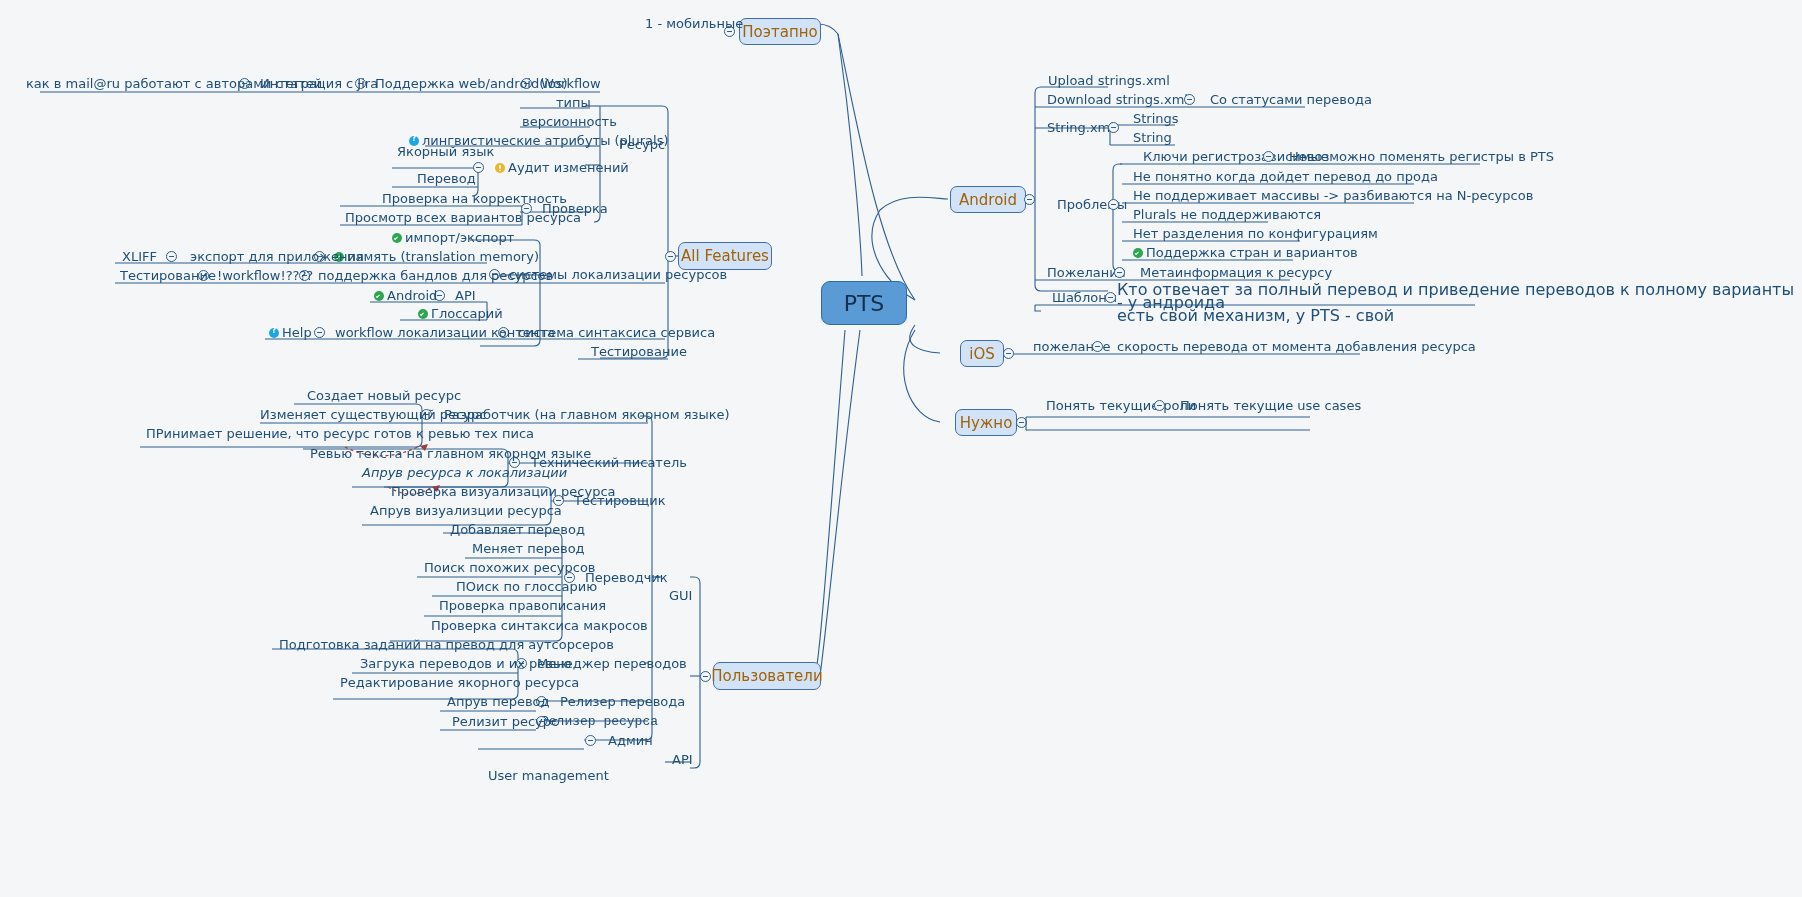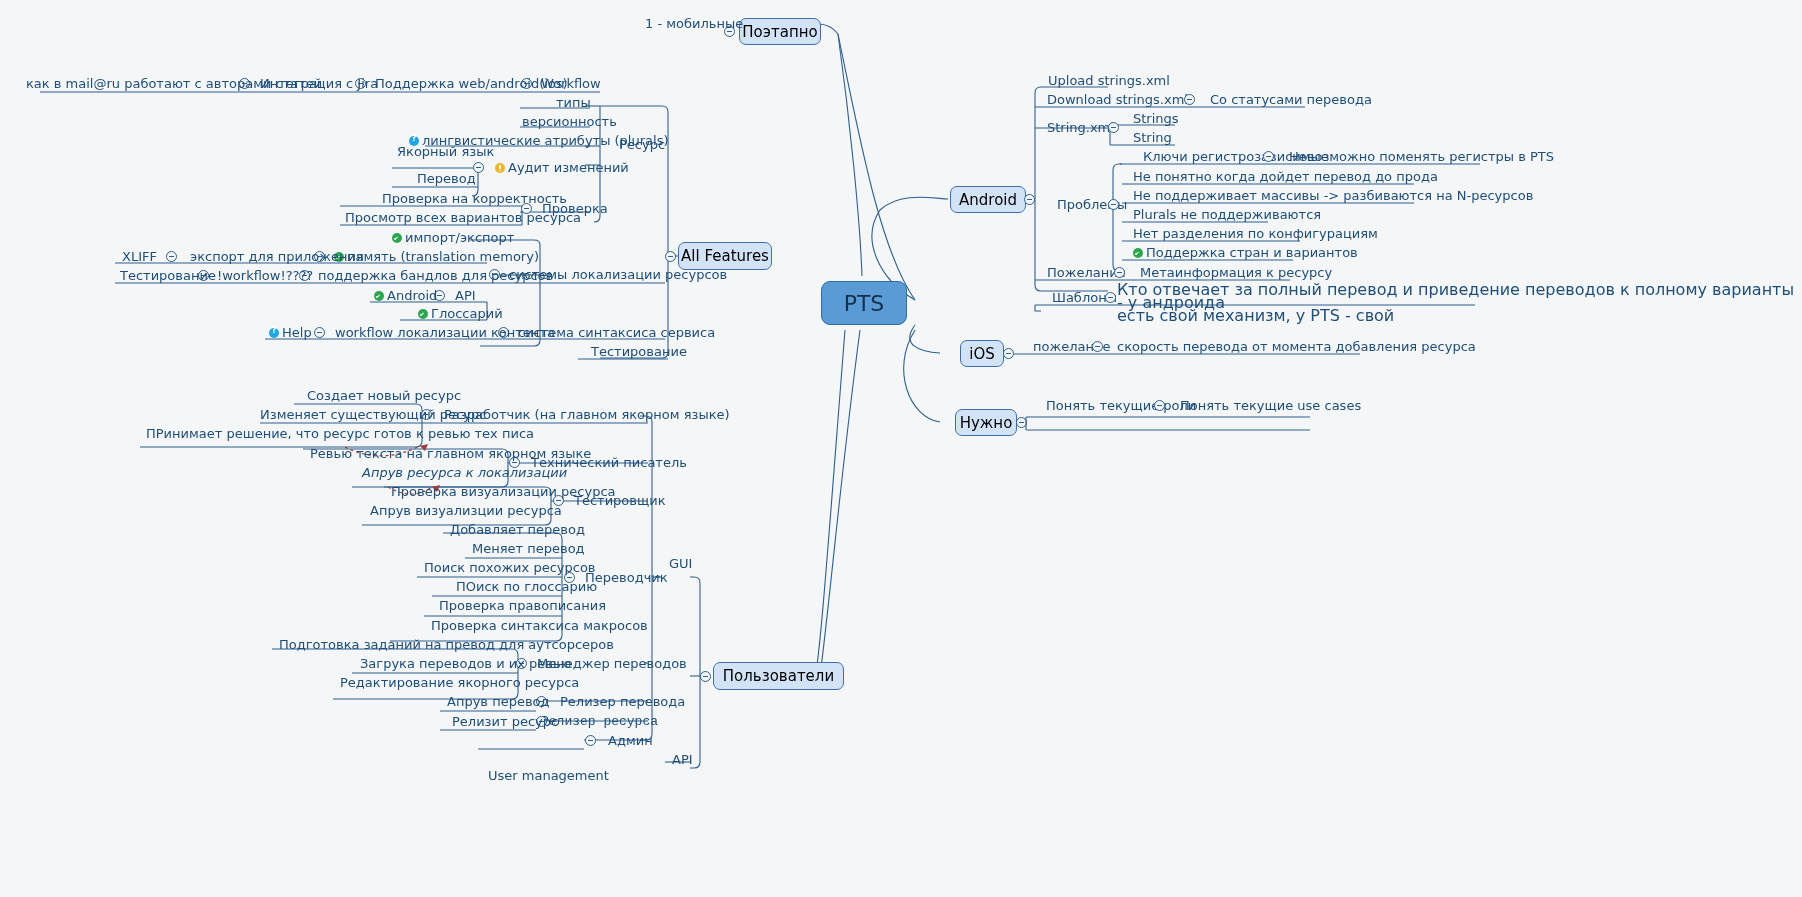--- a/index.html
+++ b/index.html
@@ -22,21 +22,21 @@
     color:#1f4e79;
     padding:0 4px 2px 4px;
   }
 
   
   .boxnode{
     position:absolute;
     border:1.4px solid #3f6fa8;
     border-radius:7px;
     background:#cfe0f5;
-    color:#000000;
+    color:#a16207;
     font-size:15px;
     text-align:center;
     white-space:nowrap;
     box-sizing:border-box;
     display:flex;align-items:center;justify-content:center;
   }
   .boxnode.root{
     background:#5b9bd5;
     border:1.6px solid #2e6ca4;
     color:#14304d;
@@ -165,21 +165,21 @@
   <div class="boxnode branch" style="left:960px;top:340px;width:44px;height:27px;">
     <span>iOS</span>
   </div>
   <div class="collapse" style="left:1003px;top:348px;"></div>
 
   <div class="boxnode branch" style="left:955px;top:409px;width:62px;height:27px;">
     <span>Нужно</span>
   </div>
   <div class="collapse" style="left:1016px;top:417px;"></div>
 
-  <div class="boxnode branch" style="left:713px;top:662px;width:131px;height:28px;">
+  <div class="boxnode branch" style="left:713px;top:662px;width:108px;height:28px;">
     <span>Пользователи</span>
   </div>
   <div class="collapse" style="left:700px;top:671px;"></div>
 
   <div class="leaf" style="left:537px;top:76px;">Workflow</div>
   <div class="collapse" style="left:521px;top:78px;"></div>
   <div class="leaf" style="left:371px;top:76px;">Поддержка web/android(ios)</div>
   <div class="collapse" style="left:355px;top:78px;"></div>
   <div class="leaf" style="left:256px;top:76px;">Интеграция с Jira</div>
   <div class="collapse" style="left:239px;top:78px;"></div>
@@ -374,21 +374,21 @@
     <g fill="none" stroke="#9e3b3b" stroke-width="1.2" stroke-dasharray="3 3">
       <path d="M345 447 C 370 460 395 458 420 446"></path>
       <path d="M388 487 C 405 497 420 496 432 487"></path>
     </g>
     <g fill="#9e3b3b" stroke="none">
       <path d="M420 446 l 8 -2 l -3 7 z"></path>
       <path d="M432 487 l 8 -2 l -3 7 z"></path>
     </g>
   </svg>
 
-  <div class="leaf" style="left:665px;top:556px;">GUI</div>
+  <div class="leaf" style="left:665px;top:588px;">GUI</div>
   <div class="leaf" style="left:668px;top:752px;">API</div>
 
   <div class="leaf" style="left:440px;top:407px;">Разработчик (на главном якорном языке)</div>
   <div class="collapse" style="left:421px;top:409px;"></div>
   <div class="leaf" style="left:303px;top:388px;">Создает новый ресурс</div>
   <div class="leaf" style="left:256px;top:407px;">Изменяет существующий ресурс</div>
   <div class="leaf" style="left:142px;top:426px;">ПРинимает решение, что ресурс готов к ревью тех писа</div>
 
   <div class="leaf" style="left:527px;top:455px;">Технический писатель</div>
   <div class="collapse" style="left:509px;top:457px;"></div>

